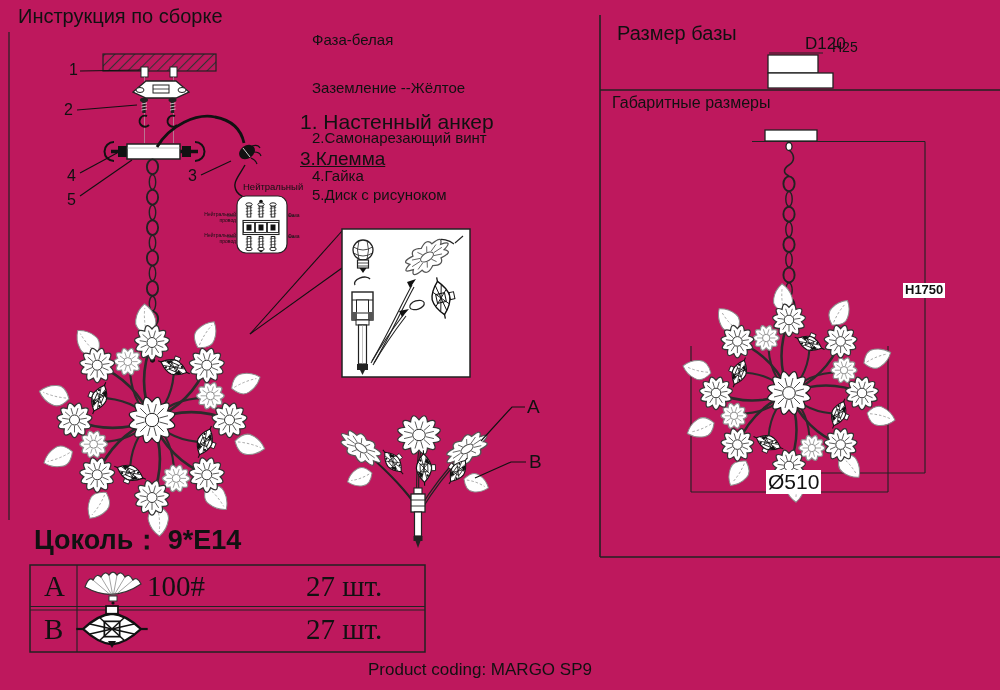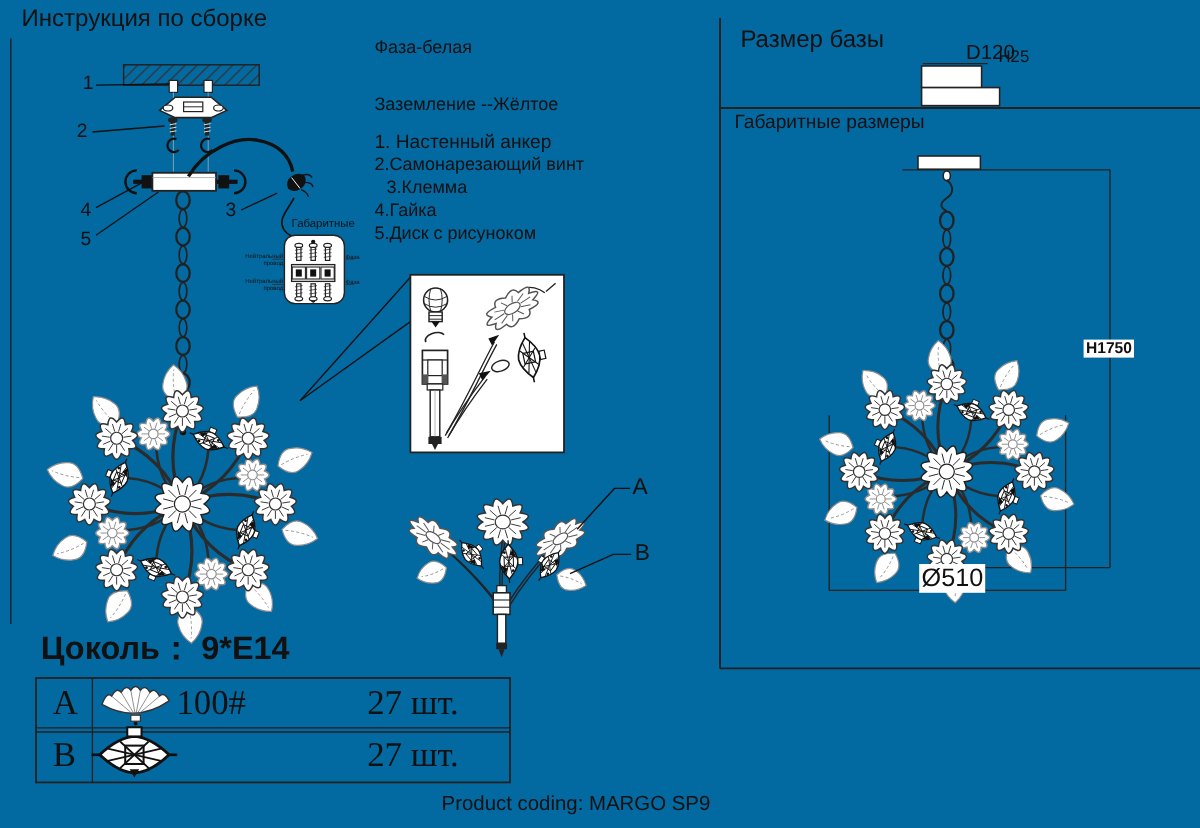--- a/index.html
+++ b/index.html
@@ -1,16 +1,16 @@
 <!DOCTYPE html>
 <html><head>
 <meta charset="utf-8">
 <style>
   html,body{margin:0;padding:0;background:#fff;}
-  .sheet{position:relative;width:1000px;height:690px;background:#0369a1;overflow:hidden;
+  .sheet{position:relative;width:1000px;height:690px;background:#be185d;overflow:hidden;
          font-family:"Liberation Sans","DejaVu Sans",sans-serif;color:#111;}
   .t{position:absolute;white-space:nowrap;line-height:1.15;}
   .serif{font-family:"Liberation Serif","DejaVu Serif",serif;}
   .tiny{white-space:normal;line-height:1.25;}
   svg{position:absolute;left:0;top:0;}
   .mask{background:#fff;padding:0 2px;}
 </style>
 </head>
 <body>
 
@@ -1050,33 +1050,33 @@
           </g>
         </g>
     </g>
   </svg>
 
   <div class="t" style="left:18px;top:5px;font-size:20px;">Инструкция по сборке</div>
 
   <div class="t" style="left:312px;top:31px;font-size:15px;">Фаза-белая</div>
   <div class="t" style="left:312px;top:79px;font-size:15px;">Заземление --Жёлтое</div>
 
-  <div class="t" style="left:312px;top:110px;font-size:16px;">1. Настенный анкер</div>
+  <div class="t" style="left:300px;top:110px;font-size:21px;">1. Настенный анкер</div>
   <div class="t" style="left:312px;top:129px;font-size:15px;">2.Самонарезающий винт</div>
-  <div class="t" style="left:322px;top:148px;font-size:15px;">3.Клемма</div>
+  <div class="t" style="left:300px;top:148px;font-size:19px;text-decoration:underline;">3.Клемма</div>
   <div class="t" style="left:312px;top:167px;font-size:15px;">4.Гайка</div>
   <div class="t" style="left:312px;top:186px;font-size:15px;text-align:center;">5.Диск с рисуноком</div>
 
   <div class="t" style="left:69px;top:61px;font-size:16px;">1</div>
   <div class="t" style="left:64px;top:101px;font-size:16px;">2</div>
   <div class="t" style="left:188px;top:167px;font-size:16px;">3</div>
   <div class="t" style="left:67px;top:167px;font-size:16px;">4</div>
   <div class="t" style="left:67px;top:191px;font-size:16px;">5</div>
 
-  <div class="t" style="left:243px;top:182px;font-size:9.5px;">Габаритные</div>
+  <div class="t" style="left:243px;top:182px;font-size:9.5px;">Нейтральный</div>
   <div class="t tiny" style="left:203px;top:211px;width:33px;font-size:5px;text-align:right;">Нейтральный провод</div>
   <div class="t tiny" style="left:203px;top:232px;width:33px;font-size:5px;text-align:right;">Нейтральный провод</div>
   <div class="t" style="left:288px;top:213px;font-size:5px;">Фаза</div>
   <div class="t" style="left:288px;top:234px;font-size:5px;">Фаза</div>
 
   <div class="t" style="left:527px;top:396px;font-size:19px;">A</div>
   <div class="t" style="left:529px;top:451px;font-size:19px;">B</div>
 
   <div class="t" style="left:34px;top:525px;font-size:27px;font-weight:bold;">Цоколь： 9*E14</div>
 

